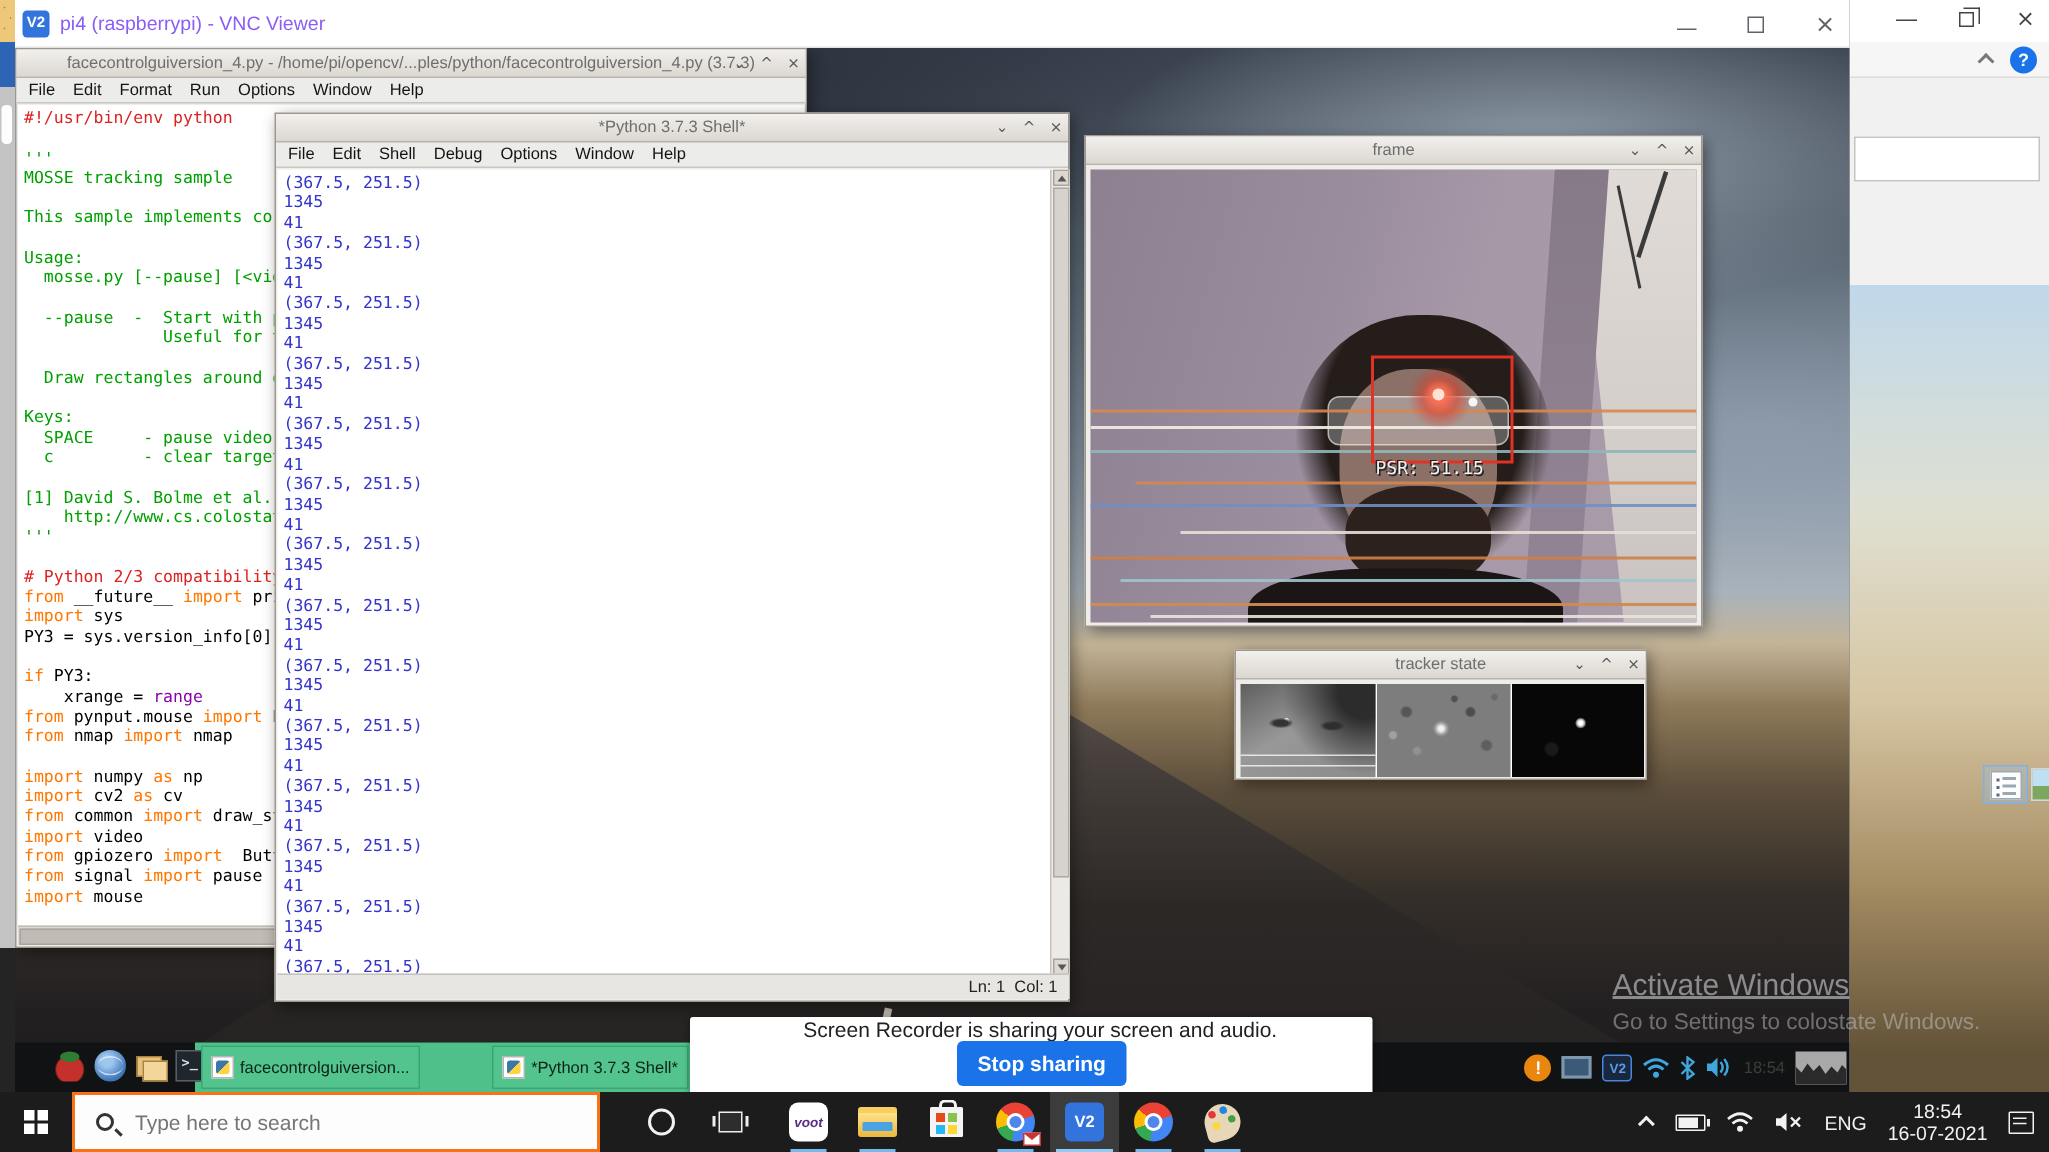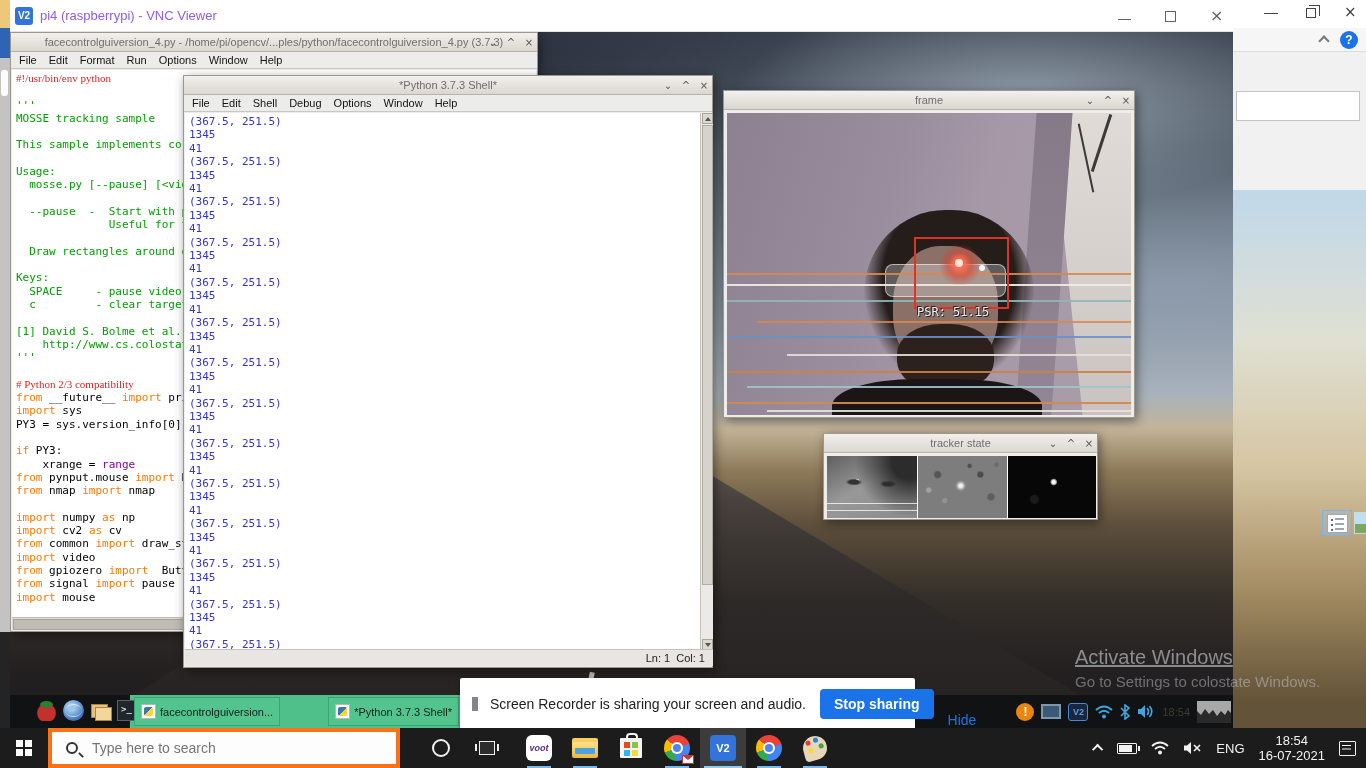--- a/index.html
+++ b/index.html
@@ -70,21 +70,21 @@
   .rcontrols{position:absolute;right:3px;top:0;height:19px;display:flex;align-items:center;gap:8px;}
   .rc{font:10px/10px "DejaVu Sans",sans-serif;color:#555;width:10px;text-align:center;}
   .menubar{height:17px;background:#ececea;border-bottom:1px solid #cac6c0;display:flex;align-items:center;
            font-size:11px;color:#141414;padding-left:2px;}
   .menu-item{padding:0 6px;}
 
   
   #editor-window{left:0;top:0;width:528px;height:600px;z-index:10;}
   #editor-code{position:absolute;left:1px;top:37px;width:524px;height:547px;background:#fff;overflow:hidden;
                font-family:"DejaVu Sans Mono",monospace;font-size:11px;line-height:13.3px;white-space:pre;padding:2px 0 0 4px;}
-  .c-r{color:#dd2222;font-family:Liberation Serif, serif;} .c-g{color:#00a000;} .c-o{color:#ff7700;} .c-p{color:#8800aa;} .c-k{color:#000;}
+  .c-r{color:#dd2222;} .c-g{color:#00a000;} .c-o{color:#ff7700;} .c-p{color:#8800aa;} .c-k{color:#000;}
   #editor-hscroll{position:absolute;left:1px;bottom:1px;width:524px;height:13px;background:#dcd9d4;border-top:1px solid #c2beb7;}
   #editor-hscroll .thumb{position:absolute;left:1px;top:1px;width:190px;height:11px;background:#c0bcb5;border:1px solid #a8a49c;}
 
   
   #shell-window{left:173px;top:43px;width:530px;height:593px;z-index:20;}
   #shell-content{position:absolute;left:1px;top:37px;width:528px;height:537px;background:#fff;overflow:hidden;}
   #shell-lines{position:absolute;left:4px;top:2px;font-family:"DejaVu Sans Mono",monospace;font-size:11px;line-height:13.4px;white-space:pre;}
   #shell-scroll{position:absolute;right:0;top:0;width:13px;height:537px;background:#eceae6;border-left:1px solid #c6c2bb;}
   .sc-arrow{position:absolute;left:1px;width:11px;height:11px;background:#dcd8d2;border:1px solid #aaa59c;}
   .sc-arrow:before{content:"";position:absolute;left:2px;border-left:3px solid transparent;border-right:3px solid transparent;}
@@ -171,37 +171,37 @@
   #pi-tray{position:absolute;right:2px;top:0;height:33px;display:flex;align-items:center;gap:7px;}
   #pi-warning{width:18px;height:18px;border-radius:50%;background:#e8860e;color:#fff;font:bold 12px/18px "Liberation Sans",sans-serif;text-align:center;}
   #pi-display{width:20px;height:15px;background:#3a5a78;border:2px solid #7e97ad;}
   #pi-vnc{width:20px;height:18px;border:1px solid #4a86d8;border-radius:3px;color:#5b9be4;font:bold 9px/17px "Liberation Sans",sans-serif;text-align:center;background:rgba(40,80,140,.35);}
   #pi-clock{font-size:11px;color:#3d3f36;}
   #pi-cpu{width:34px;height:22px;background:#a8a8a8;position:relative;overflow:hidden;}
   #pi-cpu svg{position:absolute;left:0;bottom:0;}
 
   
   #recorder-bar{position:absolute;left:460px;top:678px;width:455px;height:52px;background:#fff;z-index:60;
-     display:flex;align-items:center;box-shadow:0 1px 4px rgba(0,0,0,.4);border-radius:2px;}
+     display:flex;align-items:center;box-shadow:0 1px 4px rgba(0,0,0,.4);border-radius:2px;flex-direction:column;}
   #rec-pause{margin-left:12px;width:10px;height:14px;border-left:3px solid #80868b;border-right:3px solid #80868b;}
   #rec-msg{margin-left:12px;font-size:14px;color:#202124;white-space:nowrap;}
   #rec-stop{margin-left:14px;height:30px;padding:0 14px;background:#1a73e8;color:#fff;border:none;border-radius:4px;
      font:bold 14px/30px "Liberation Sans",sans-serif;white-space:nowrap;}
   #rec-hide{margin-left:14px;font-size:14px;color:#1a73e8;white-space:nowrap;margin-top:32px;}
 
   
   #watermark{position:absolute;left:1075px;top:646px;z-index:70;pointer-events:none;}
   #watermark .l1{font-size:20px;color:rgba(205,210,215,.6);text-decoration:underline;}
   #watermark .l2{font-size:15px;color:rgba(205,210,215,.45);margin-top:4px;white-space:nowrap;}
 
   
   #win-taskbar{position:absolute;left:0;top:728px;width:1366px;height:40px;background:#1c1c1c;z-index:80;display:flex;align-items:center;}
   #start-button{width:48px;height:40px;position:relative;flex:none;}
   #start-button .sq{position:absolute;width:7px;height:7px;background:#fff;}
-  #win-search{width:352px;height:40px;background:#fdfdfd;border:4px solid #f97316;display:flex;align-items:center;flex:none;}
+  #win-search{width:352px;height:40px;background:#fdfdfd;border:2px solid #f97316;display:flex;align-items:center;flex:none;}
   #search-glass{width:12px;height:12px;border:2px solid #333;border-radius:50%;margin-left:14px;position:relative;flex:none;}
   #search-glass:before{content:"";position:absolute;left:10px;top:10px;width:6px;height:2px;background:#333;transform:rotate(45deg);}
   #win-search input{border:none;outline:none;background:transparent;font-size:14px;color:#444;margin-left:12px;width:280px;font-family:"Liberation Sans",sans-serif;}
   .tb-cell{width:46px;height:40px;position:relative;display:flex;align-items:center;justify-content:center;flex:none;}
   .underline{position:absolute;bottom:0;left:11px;width:24px;height:2px;background:#76b9ed;}
   #cortana-ring{width:18px;height:18px;border:2.5px solid #f2f2f2;border-radius:50%;}
   #taskview-ico{width:16px;height:14px;border:1.5px solid #eee;position:relative;background:rgba(255,255,255,.08);}
   #taskview-ico:before{content:"";position:absolute;left:-5px;top:2px;width:2px;height:7px;background:#eee;}
   #taskview-ico:after{content:"";position:absolute;right:-5px;top:2px;width:2px;height:7px;background:#eee;}
   #voot-ico{width:26px;height:26px;background:#fff;border-radius:6px;color:#5a2d82;font:bold italic 9px/26px "Liberation Sans",sans-serif;text-align:center;}

